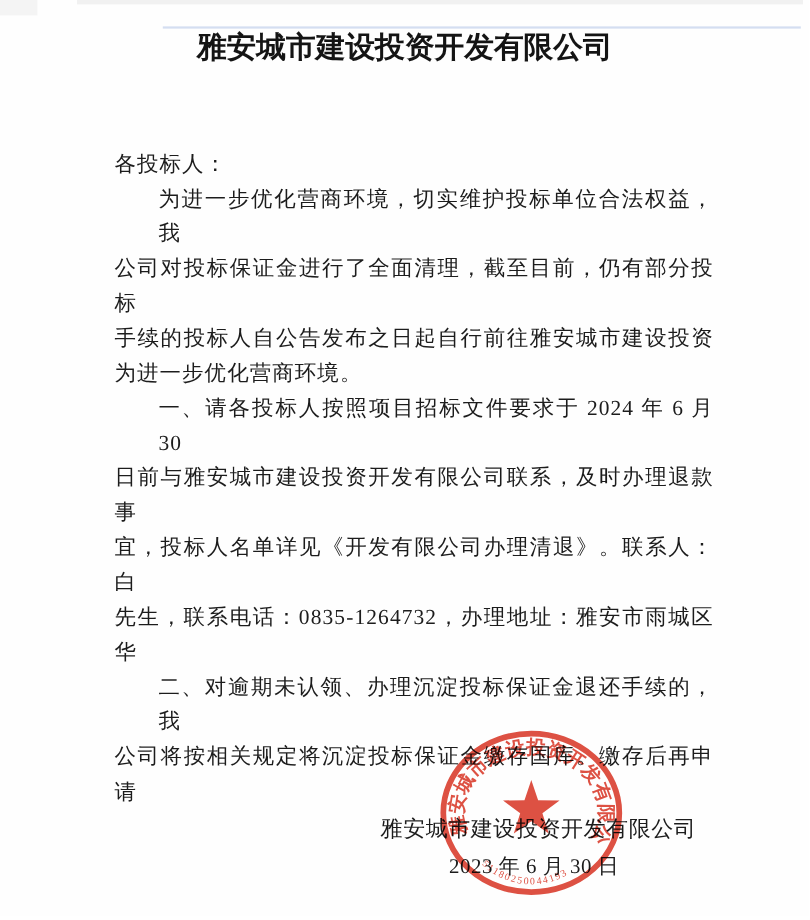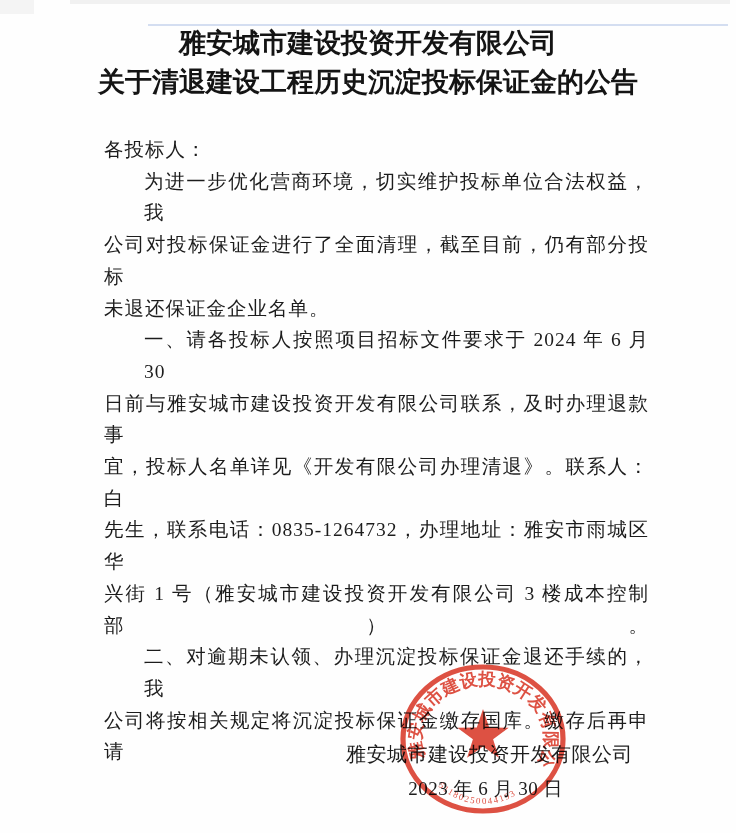--- a/index.html
+++ b/index.html
@@ -45,35 +45,34 @@
 <body>
 
 <div class="page">
 
   <div class="scan-smear"></div>
   <div class="scan-line"></div>
   <div class="scan-corner"></div>
 
   <div class="title">
     <div>雅安城市建设投资开发有限公司</div>
-    <div>关于清退建设工程历史沉淀投标保证金的公告</div>
   </div>
 
   <div class="body-text">
     <span class="ln el">各投标人：</span>
 
     <span class="ln jl ind">为进一步优化营商环境，切实维护投标单位合法权益，我</span>
     <span class="ln jl">公司对投标保证金进行了全面清理，截至目前，仍有部分投标</span>
-    <span class="ln el">未退还保证金企业名单。</span>
+    <span class="ln jl">手续的投标人自公告发布之日起自行前往雅安城市建设投资</span>
+    <span class="ln el">为进一步优化营商环境。</span>
 
     <span class="ln jl ind">一、请各投标人按照项目招标文件要求于 2024 年 6 月 30</span>
     <span class="ln jl">日前与雅安城市建设投资开发有限公司联系，及时办理退款事</span>
     <span class="ln jl">宜，投标人名单详见《开发有限公司办理清退》。联系人：白</span>
     <span class="ln jl">先生，联系电话：0835-1264732，办理地址：雅安市雨城区华</span>
-    <span class="ln jl">兴街 1 号（雅安城市建设投资开发有限公司 3 楼成本控制部）。</span>
 
     <span class="ln jl ind">二、对逾期未认领、办理沉淀投标保证金退还手续的，我</span>
     <span class="ln jl">公司将按相关规定将沉淀投标保证金缴存国库。缴存后再申请</span>
 
   </div>
 
   <div class="signature">
     <div class="sig-company">雅安城市建设投资开发有限公司</div>
     <div class="sig-date">2023 年 6 月 30 日</div>
   </div>

